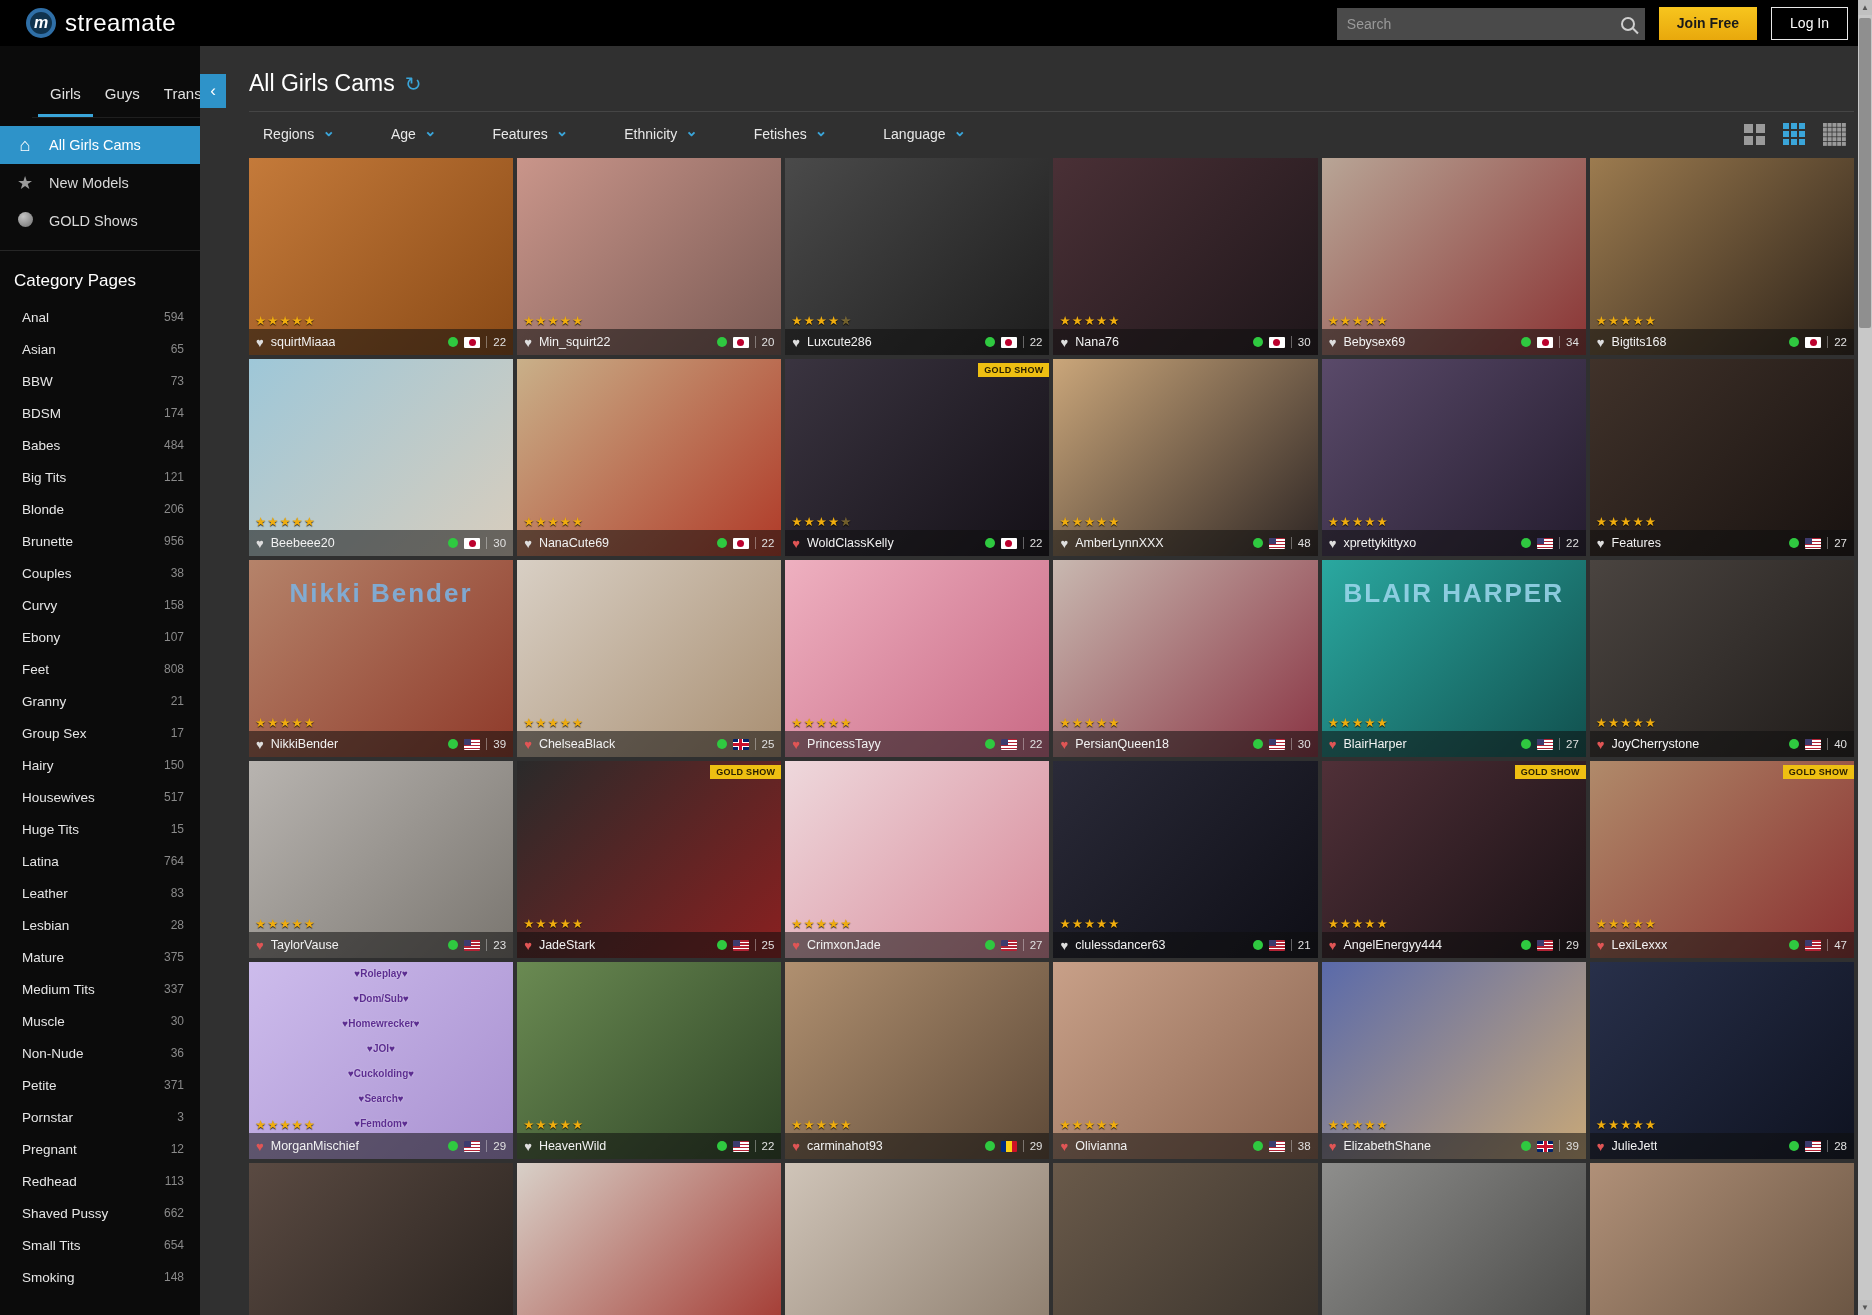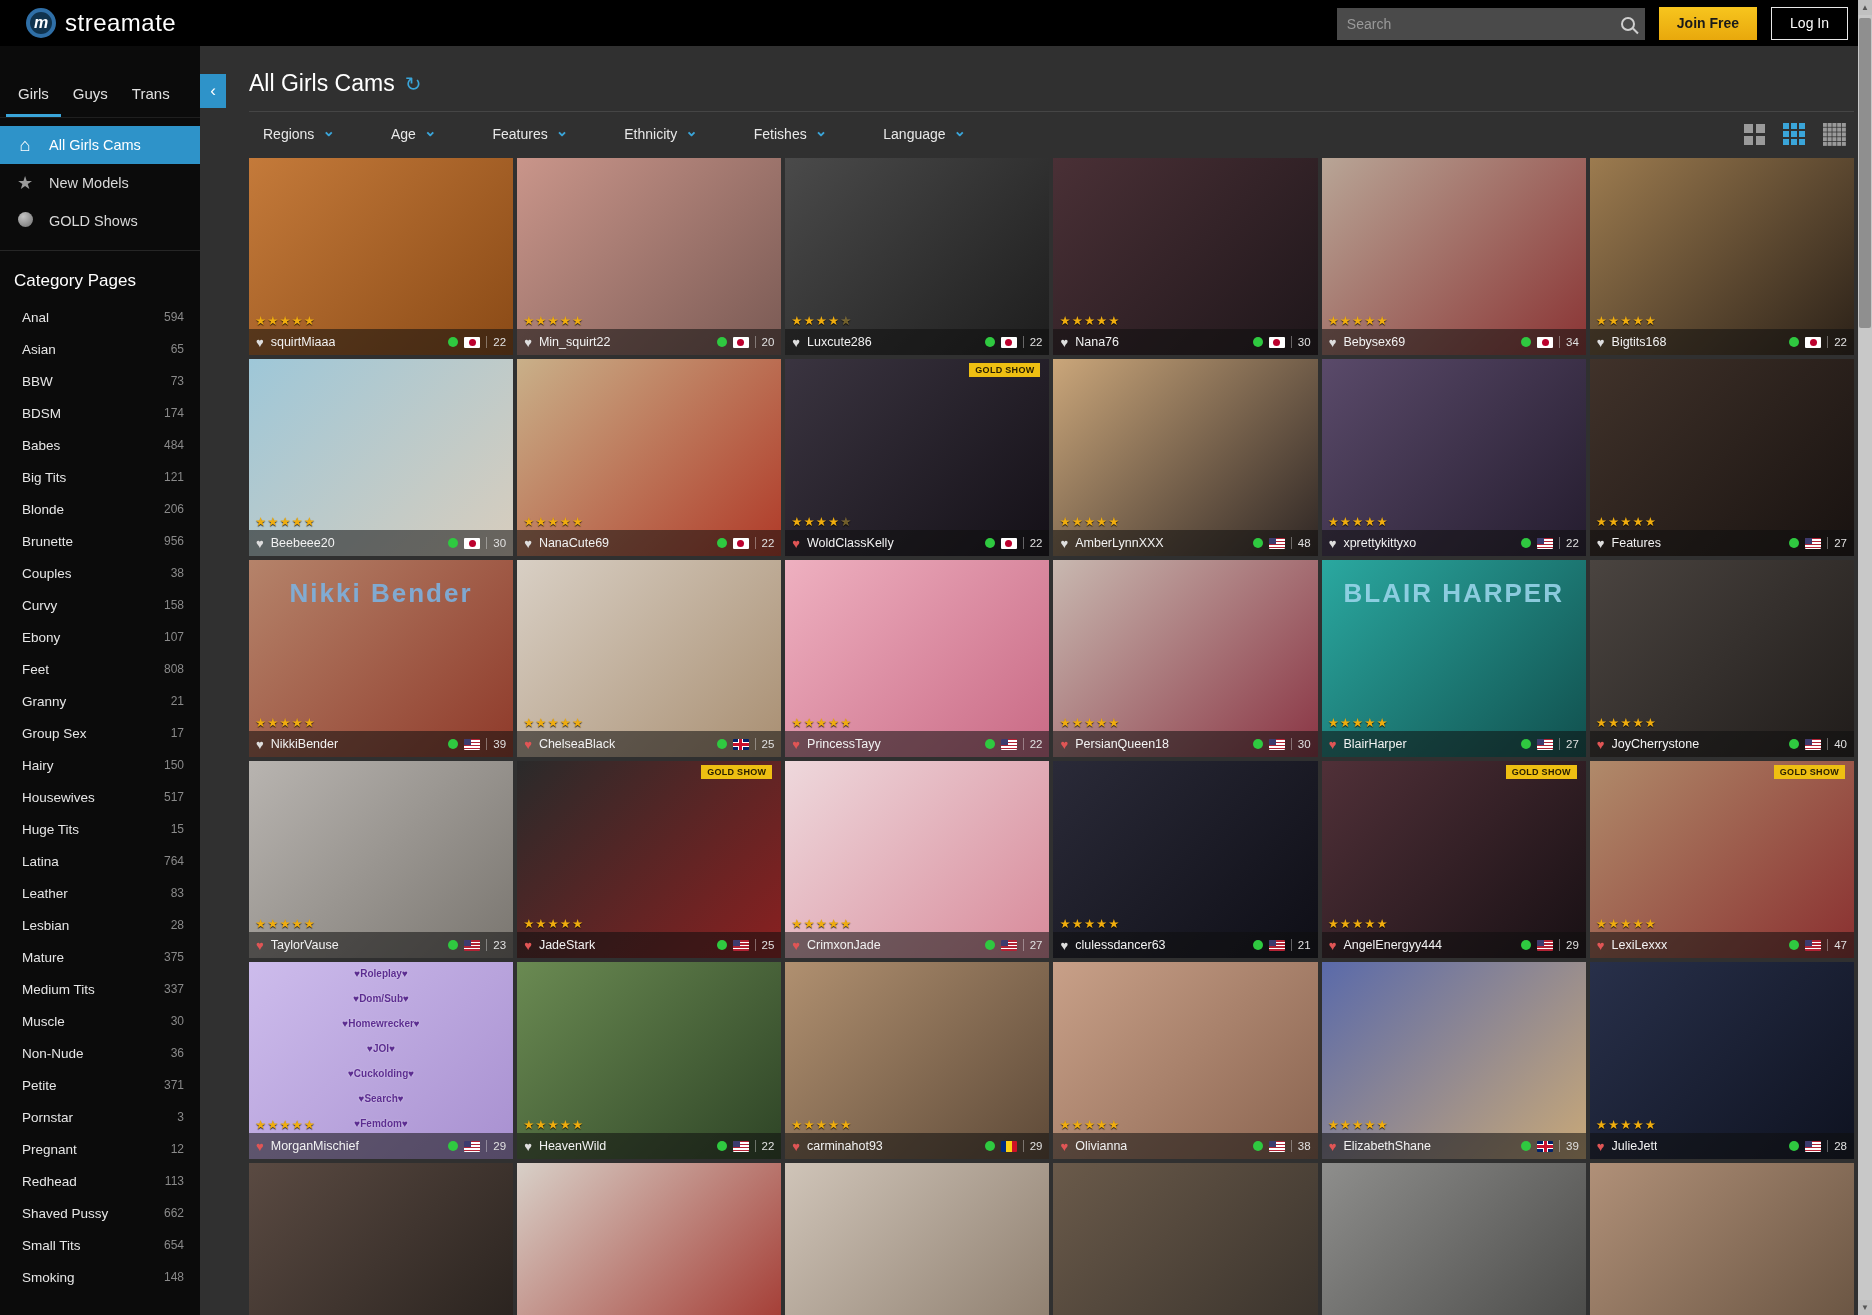--- a/index.html
+++ b/index.html
@@ -23,21 +23,21 @@
                          transform:rotate(45deg); right:-6px; bottom:-3px; }
   .btn { height:33px; padding:0 18px; font-size:14px; display:flex; align-items:center; cursor:pointer; }
   .btn-join { background:linear-gradient(#f7c51e,#e8a80c); color:#1a1a1a; border:0; font-weight:bold; }
   .btn-login { background:#000; color:#fff; border:1px solid #e8e8e8; }
 
   
   .body-row { display:flex; height:1269px; }
 
   
   .sidebar { width:200px; background:#0b0b0b; flex:none; overflow:hidden; }
-  .side-tabs { display:flex; align-items:flex-end; height:72px; padding:0 6px; border-bottom:1px solid #1f1f1f; }
+  .side-tabs { display:flex; align-items:flex-end; height:72px; padding:0 6px; border-bottom:1px solid #1f1f1f;margin-left:32px; }
   .side-tab { color:#e0e0e0; font-size:15px; padding:10px 12px 12px; cursor:pointer; border-bottom:3px solid transparent; }
   .side-tab.active { border-bottom-color:#3aa5d9; }
   .side-nav { padding:8px 0 10px; border-bottom:1px solid #262626; }
   .nav-item { display:flex; align-items:center; gap:13px; height:38px; padding:0 14px; color:#d8d8d8;
               font-size:14.5px; cursor:pointer; }
   .nav-item.active { background:#2e93c9; color:#fff; }
   .nav-icon { width:22px; text-align:center; font-size:18px; color:#cfcfcf; flex:none; }
   .nav-item.active .nav-icon { color:#fff; }
   .coin { display:inline-block; width:15px; height:15px; border-radius:50%;
           background:radial-gradient(circle at 35% 30%, #c4c4c4, #6e6e6e); }
@@ -60,21 +60,21 @@
   .filter::after { content:"⌄"; color:#3aa5d9; font-size:15px; font-weight:bold; margin-top:-6px; }
   .viewmodes { margin-left:auto; display:flex; align-items:center; gap:18px; padding-right:8px; }
   .vicon { background-image:linear-gradient(var(--c),var(--c)); background-repeat:space; cursor:pointer; }
   .v2 { --c:#9a9a9a; width:21px; height:21px; background-size:9px 9px; }
   .v3 { --c:#3aa5d9; width:22px; height:22px; background-size:6px 6px; }
   .v4 { --c:#9a9a9a; width:23px; height:23px; background-size:4px 4px; }
 
   
   .grid { display:grid; grid-template-columns:repeat(6,1fr); gap:4px; margin-top:2px; }
   .tile { position:relative; height:197px; overflow:hidden; cursor:pointer; background:#555; }
-  .gold-badge { position:absolute; top:4px; right:9px; background:#eebf12; color:#2a2000;
+  .gold-badge { position:absolute; top:4px; right:0; background:#eebf12; color:#2a2000;
                 font-size:9px; font-weight:bold; padding:2px 6px; letter-spacing:.3px; }
   .watermark { position:absolute; left:0; right:0; top:18px; text-align:center; font-size:26px;
                font-weight:bold; letter-spacing:2px; opacity:.85; white-space:nowrap; overflow:hidden; }
   .overlay-lines { position:absolute; inset:6px 4px 30px; display:flex; flex-direction:column;
                    align-items:center; justify-content:space-between; }
   .overlay-line { color:#5c2d91; font-weight:bold; font-size:10px; text-shadow:0 0 2px rgba(255,255,255,.6); }
   .stars { position:absolute; left:6px; bottom:27px; font-size:12.5px; letter-spacing:1px;
            color:#f0ad0e; text-shadow:0 1px 1px rgba(0,0,0,.8); }
   .stars .dim { color:rgba(240,200,80,.45); }
   .tile-label { position:absolute; left:0; right:0; bottom:0; height:26px; background:rgba(15,15,15,.55);

